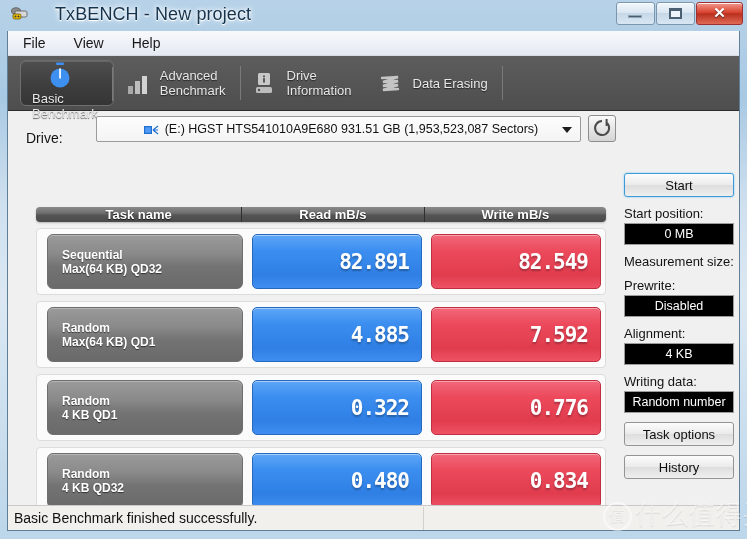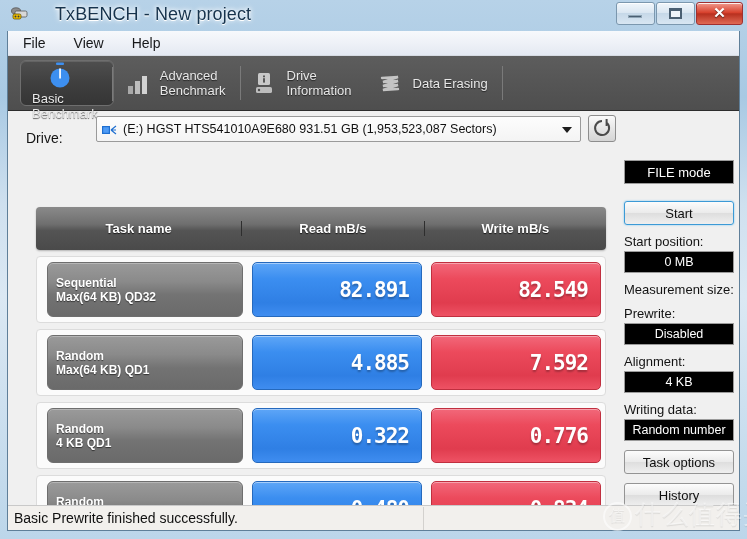--- a/index.html
+++ b/index.html
@@ -99,61 +99,61 @@
   }
   
   .drive-row{
     position:absolute;left:0;top:79px;width:731px;height:40px;
   }
   .drive-label{position:absolute;left:18px;top:20px;font-size:14px;color:#141414;}
   .drive-combo{
     position:absolute;left:88px;top:6px;width:485px;height:26px;
     background:linear-gradient(180deg,#fdfdfd 0%,#f4f4f4 100%);
     border:1px solid #9a9a9a;border-radius:2px;box-sizing:border-box;
-    display:flex;align-items:center;
+    display:flex;align-items:center;justify-content:center;
   }
   .drive-ico{width:15px;height:13px;margin-left:5px;margin-right:6px;flex:none;position:relative;}
   .drive-text{font-size:12.5px;color:#111;white-space:nowrap;}
   .combo-arrow{
     position:absolute;right:8px;top:10px;
     width:0;height:0;border-left:5px solid transparent;border-right:5px solid transparent;
     border-top:6px solid #1d1d1d;
   }
   .refresh-btn{
     position:absolute;left:580px;top:5px;width:28px;height:27px;
     background:linear-gradient(180deg,#fafafa 0%,#e6e6e6 50%,#d5d5d5 100%);
     border:1px solid #8d8d8d;border-radius:3px;box-sizing:border-box;
   }
   
   .table{
     position:absolute;left:28px;top:176px;width:570px;height:316px;
   }
   .thead{
-    height:43px;border-radius:4px;
+    height:15px;border-radius:4px;
     background:linear-gradient(180deg,#8a8a8a 0%,#6f6f6f 40%,#545454 55%,#4a4a4a 100%);
     display:flex;align-items:center;position:relative;
     box-shadow:0 1px 2px rgba(0,0,0,.25);
   }
   .th{
     color:#fff;font-size:13px;font-weight:bold;text-align:center;
     text-shadow:0 1px 1px rgba(0,0,0,.7);
   }
   .th.c0{width:206px;}
   .th.c1{width:182px;border-left:1px solid #2e2e2e;}
   .th.c2{width:182px;border-left:1px solid #2e2e2e;}
   .rowcard{
     margin-top:6px;height:67px;
     background:#fbfbfb;border:1px solid #dcdcdc;border-radius:4px;
     box-sizing:border-box;display:flex;align-items:center;padding:0 5px;
   }
   .task{
     width:196px;height:55px;margin-left:5px;margin-right:9px;flex:none;
     background:linear-gradient(180deg,#9a9a9a 0%,#8a8a8a 35%,#737373 60%,#6a6a6a 100%);
     border:1px solid #6e6e6e;border-radius:6px;box-sizing:border-box;
-    display:flex;flex-direction:column;justify-content:center;padding-left:8px;
+    display:flex;flex-direction:column;justify-content:center;padding-left:14px;
     box-shadow:inset 0 1px 0 rgba(255,255,255,.28);
   }
   .task .l1,.task .l2{
     color:#fff;font-size:12px;line-height:14px;font-weight:bold;
     text-shadow:0 1px 1px rgba(0,0,0,.55);
   }
   .val{
     width:170px;height:55px;flex:none;border-radius:5px;box-sizing:border-box;
     display:flex;align-items:center;justify-content:flex-end;padding-right:12px;
     font-family:"DejaVu Sans Mono",monospace;
@@ -368,40 +368,39 @@
         <div class="task">
           <div class="l1">Random</div>
           <div class="l2">4 KB QD32</div>
         </div>
         <div class="val read">0.480</div>
         <div class="val write">0.834</div>
       </div>
     </div>
 
     <div class="side">
-      <div class="disp mode">FILE mode</div>
       <div class="gap"></div>
       <div class="btn start">Start</div>
       <div class="sidelabel">Start position:</div>
       <div class="disp">0 MB</div>
       <div class="sidelabel">Measurement size:</div>
       <div class="sidelabel">Prewrite:</div>
       <div class="disp">Disabled</div>
       <div class="sidelabel">Alignment:</div>
       <div class="disp">4 KB</div>
       <div class="sidelabel">Writing data:</div>
       <div class="disp">Random number</div>
       <div class="gap2"></div>
       <div class="btn">Task options</div>
       <div class="gap2"></div>
       <div class="btn">History</div>
     </div>
 
     <div class="statusbar">
-      <div class="status-cell main">Basic Prewrite finished successfully.</div>
+      <div class="status-cell main">Basic Benchmark finished successfully.</div>
       <div class="status-cell extra"></div>
     </div>
 
   </div>
 
   <div class="wm">
     <span class="badge">值</span><span>什么值得买</span>
   </div>
 
 </div>

